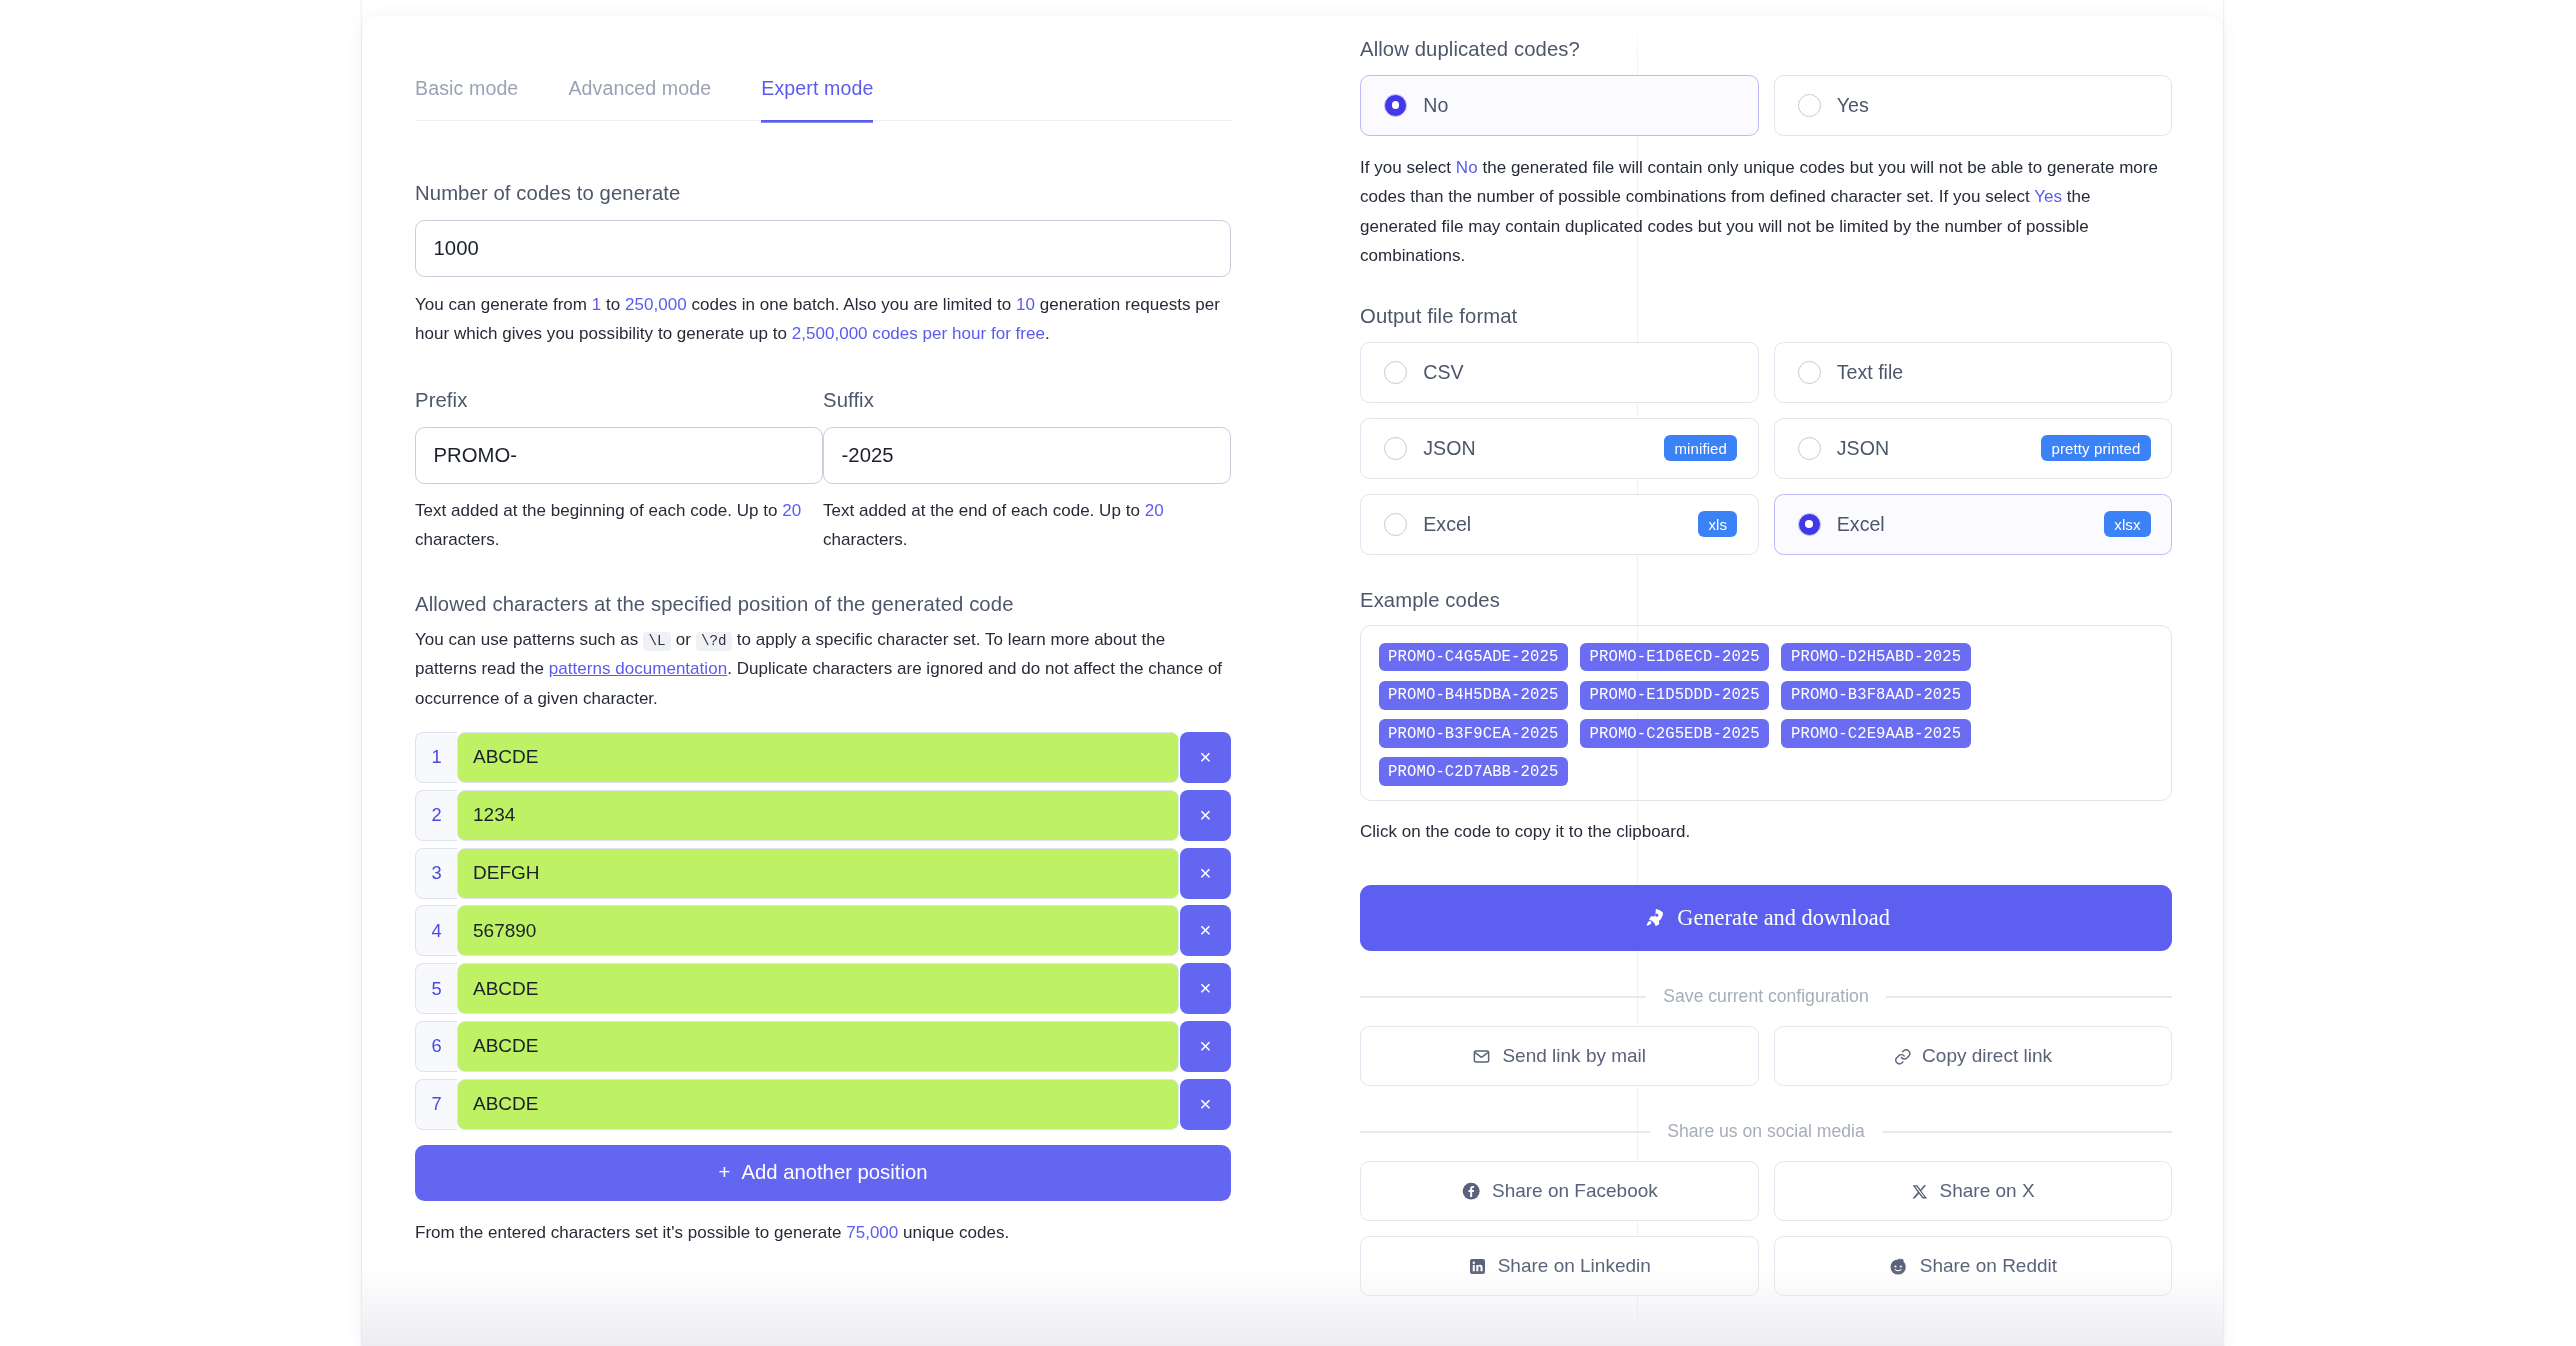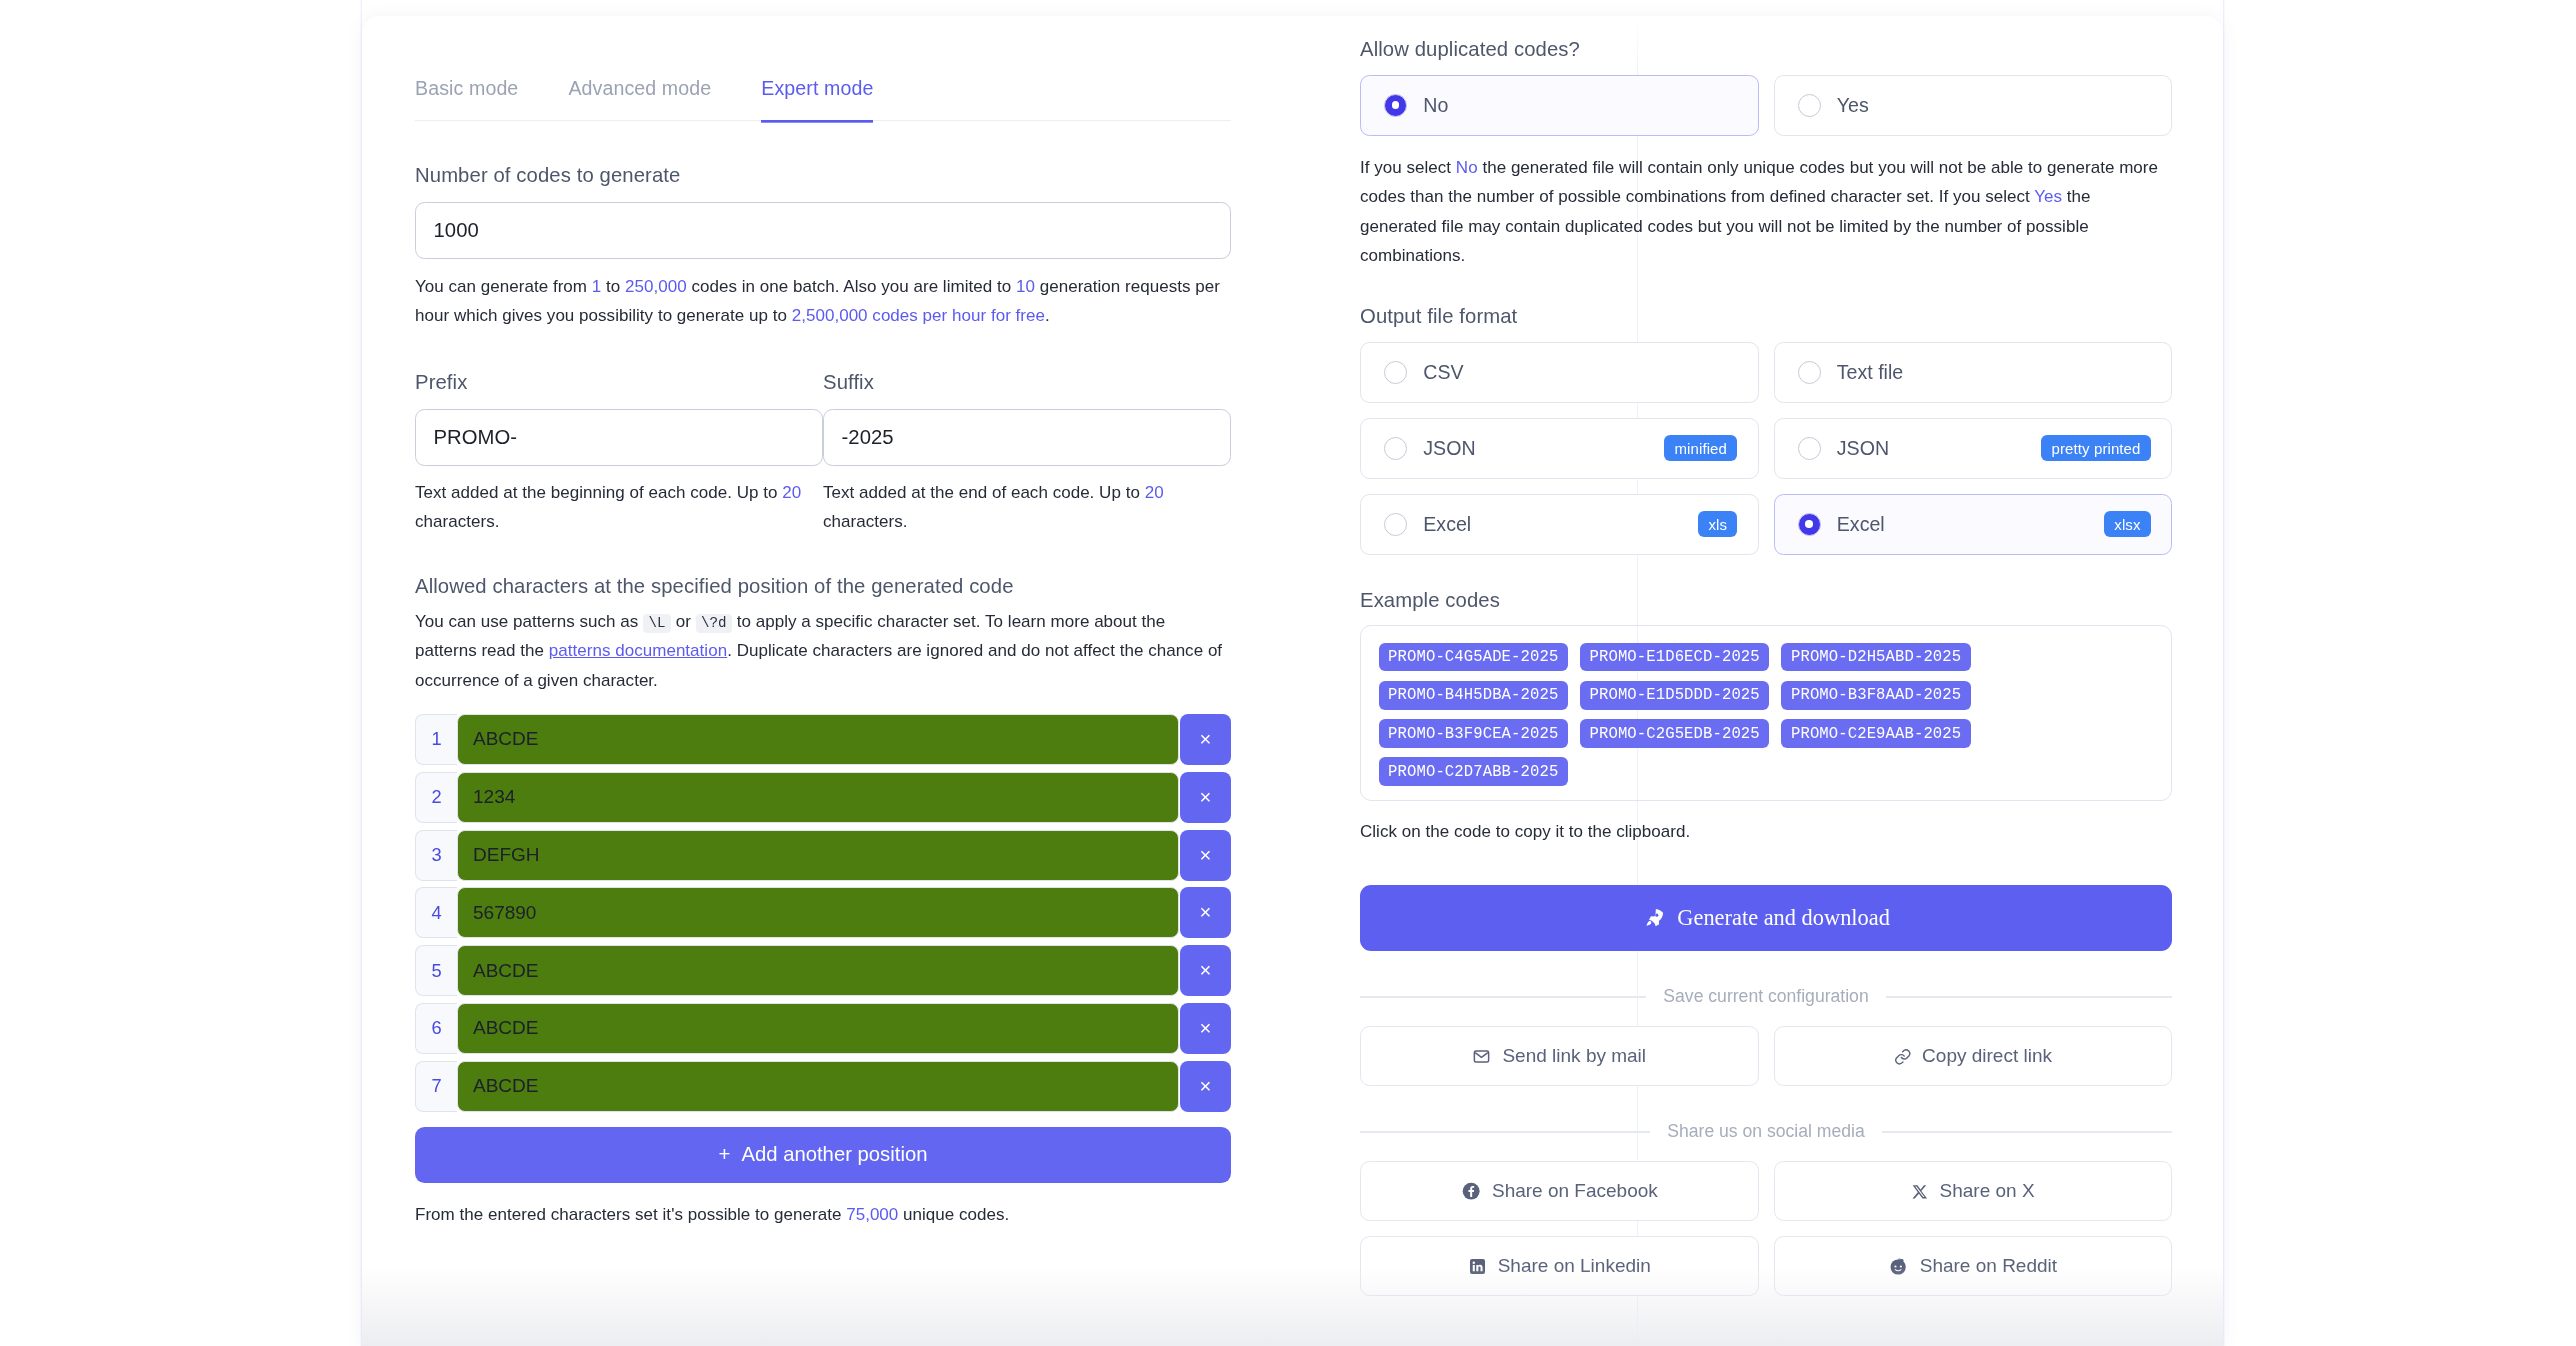--- a/index.html
+++ b/index.html
@@ -127,21 +127,21 @@
     border: 1.4px solid #c9cedb;
     border-radius: 9.5px;
     font-size: 20.3px;
     color: #1b2029;
     padding: 0 17.6px;
     background: #fff;
     font-family: "Liberation Sans", sans-serif;
     outline: none;
   }
 
-  .row-gap-1 { margin-top: 43px; }
+  .row-gap-1 { margin-top: 61px; }
   .row-gap-2 { margin-top: 12.2px; }
 
   
   .two-col {
     display: flex;
     margin-top: 41px;
   }
   .two-col > div { flex: 1; }
 
   
@@ -165,21 +165,21 @@
     font-size: 18.3px;
     color: #4a4ae0;
   }
   .pos-input {
     flex: 1;
     border: 1.4px solid #dfe3ec;
     border-radius: 8.1px;
     font-size: 19px;
     color: #1b2029;
     padding: 0 15px;
-    background: #4d7c0f;
+    background: #bef264;
     outline: none;
     font-family: "Liberation Sans", sans-serif;
   }
   .pos-del {
     width: 51px;
     flex: 0 0 51px;
     margin-left: 1.4px;
     background: #6366f1;
     border: none;
     border-radius: 8.1px;

